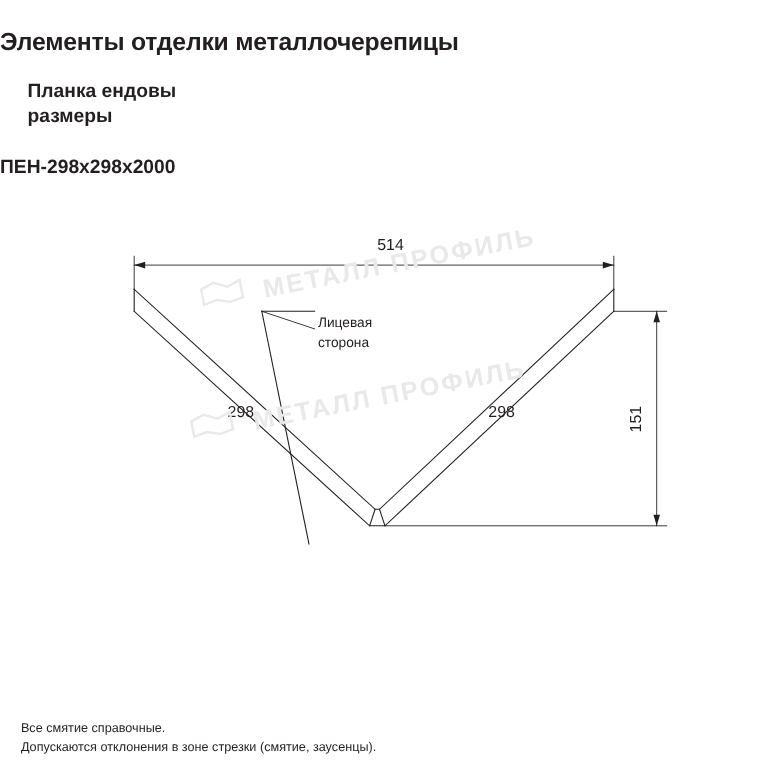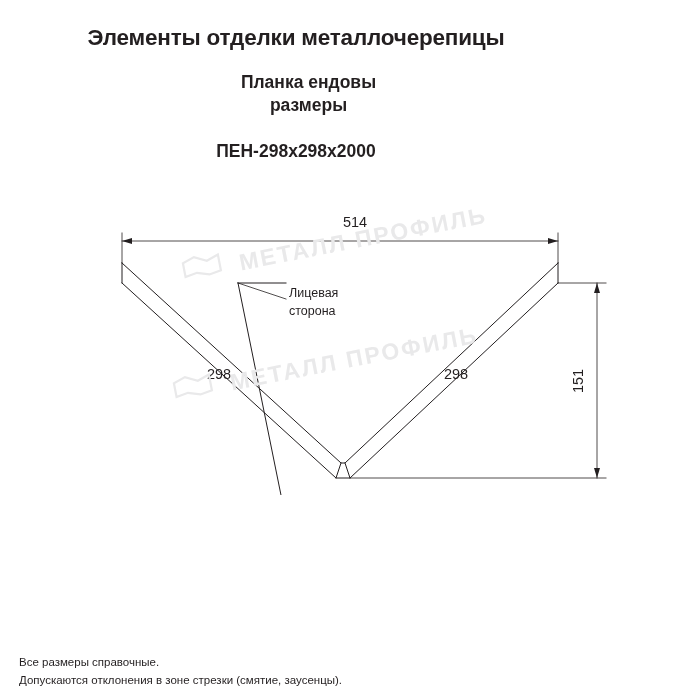--- a/index.html
+++ b/index.html
@@ -18,21 +18,20 @@
   .page {
     position: relative;
     width: 700px;
     height: 700px;
   }
   .title-block {
     position: absolute;
     top: 0;
     left: 0;
     width: 592px;
-    text-align: center;
   }
   .main-title {
     font-size: 22.5px;
     font-weight: bold;
     letter-spacing: -0.2px;
     margin-top: 26px;
     line-height: 1.1;
   }
   .sub-title {
     font-size: 17.5px;
@@ -174,17 +173,17 @@
   <div class="watermark wm-2">
     <span class="wm-shape">
       <svg width="40" height="26" viewBox="0 0 40 26" xmlns="http://www.w3.org/2000/svg">
         <path d="M2 20 L2 6 L14 2 L26 8 L38 4 L38 20 L26 22 L14 18 Z" fill="none" stroke="#e9e9ea" stroke-width="2.2"></path>
       </svg>
     </span>
     <span class="wm-text">МЕТАЛЛ ПРОФИЛЬ</span>
   </div>
 
   <div class="footer">
-    <div>Все размеры справочные.</div>
+    <div>Все смятие справочные.</div>
     <div>Допускаются отклонения в зоне стрезки (смятие, заусенцы).</div>
   </div>
 
 </div>
 
 </body></html>

